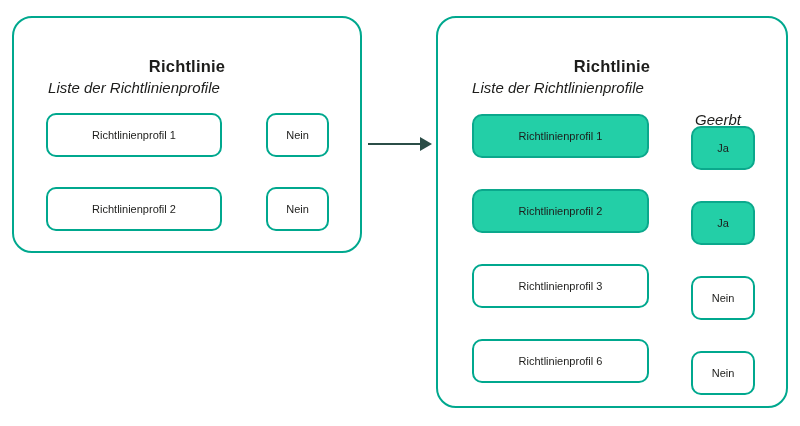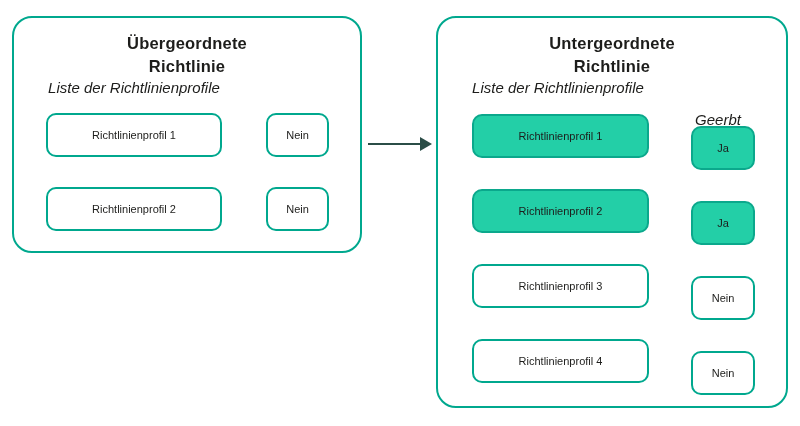--- a/index.html
+++ b/index.html
@@ -98,21 +98,21 @@
     border-bottom:7px solid transparent;
   }
 </style>
 </head>
 <body>
 
 <div class="canvas">
 
   <section class="panel parent">
     <h2 class="panel-title">
-      <span>Übergeordnete</span><br>
+      <br>
       <span>Richtlinie</span>
     </h2>
     <span class="col-header profiles">Liste der Richtlinienprofile</span>
     <span class="col-header inherited">Geerbt</span>
 
     <div class="row r0">
       <div class="chip profile">Richtlinienprofil 1</div>
       <div class="chip status">Nein</div>
     </div>
     <div class="row r1">
@@ -121,37 +121,37 @@
     </div>
   </section>
 
   <div class="arrow">
     <div class="arrow-line"></div>
     <div class="arrow-head"></div>
   </div>
 
   <section class="panel child">
     <h2 class="panel-title">
-      <span>Untergeordnete</span><br>
+      <br>
       <span>Richtlinie</span>
     </h2>
     <span class="col-header profiles">Liste der Richtlinienprofile</span>
     <span class="col-header inherited">Geerbt</span>
 
     <div class="row r0 filled">
       <div class="chip profile">Richtlinienprofil 1</div>
       <div class="chip status">Ja</div>
     </div>
     <div class="row r1 filled">
       <div class="chip profile">Richtlinienprofil 2</div>
       <div class="chip status">Ja</div>
     </div>
     <div class="row r2">
       <div class="chip profile">Richtlinienprofil 3</div>
       <div class="chip status">Nein</div>
     </div>
     <div class="row r3">
-      <div class="chip profile">Richtlinienprofil 4</div>
+      <div class="chip profile">Richtlinienprofil 6</div>
       <div class="chip status">Nein</div>
     </div>
   </section>
 
 </div>
 
 </body></html>

